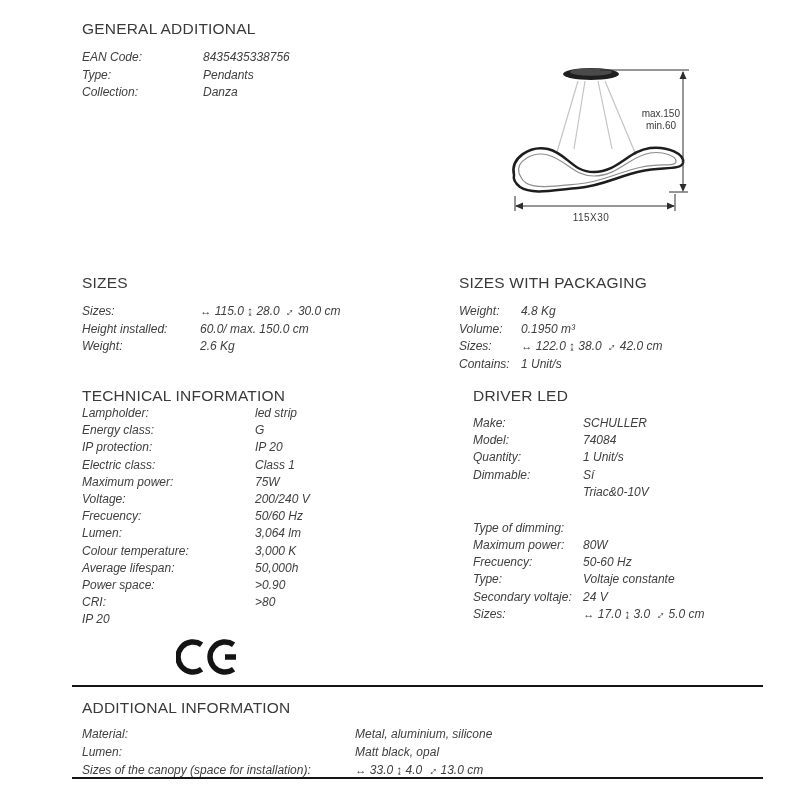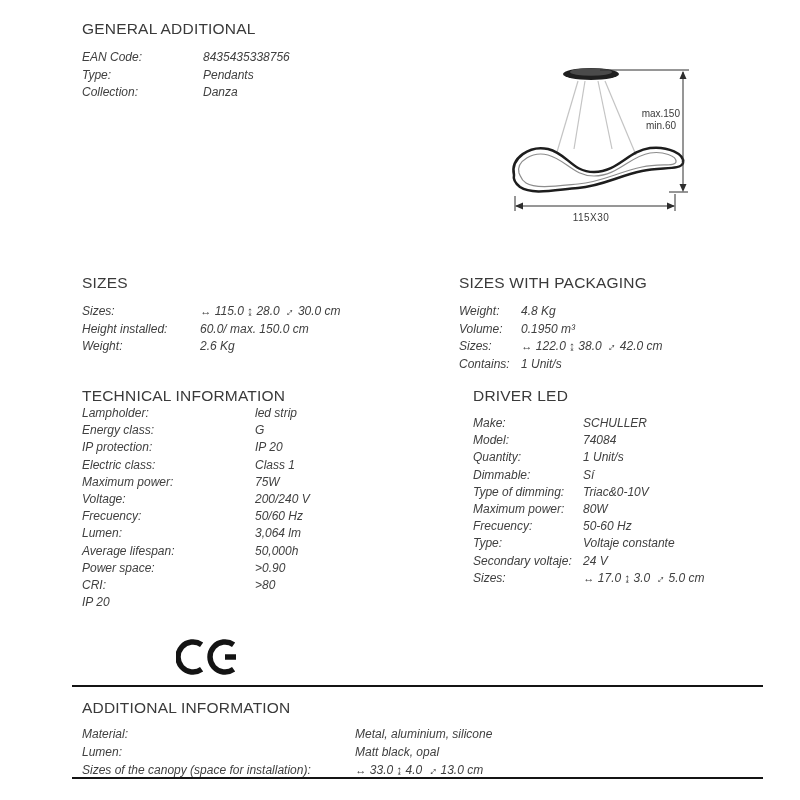--- a/index.html
+++ b/index.html
@@ -164,20 +164,24 @@
       </div>
       <div class="row">
         <span class="lab" style="width: 173px;">Frecuency:</span>
         <span class="val">50/60 Hz</span>
       </div>
       <div class="row">
         <span class="lab" style="width: 173px;">Lumen:</span>
         <span class="val">3,064 lm</span>
       </div>
       <div class="row">
+        <span class="lab" style="width: 173px;">Colour temperature:</span>
+        <span class="val">3,000 K</span>
+      </div>
+      <div class="row">
         <span class="lab" style="width: 173px;">Average lifespan:</span>
         <span class="val">50,000h</span>
       </div>
       <div class="row">
         <span class="lab" style="width: 173px;">Power space:</span>
         <span class="val">&gt;0.90</span>
       </div>
       <div class="row">
         <span class="lab" style="width: 173px;">CRI:</span>
         <span class="val">&gt;80</span>
@@ -202,21 +206,21 @@
       </div>
       <div class="row">
         <span class="lab" style="width: 110px;">Quantity:</span>
         <span class="val">1 Unit/s</span>
       </div>
       <div class="row">
         <span class="lab" style="width: 110px;">Dimmable:</span>
         <span class="val">Sí</span>
       </div>
       <div class="row">
-        <span class="lab" style="width: 110px;">Type of dimming:</span>
+        <span class="lab" style="width: 110px; margin-top: 36px;">Type of dimming:</span>
         <span class="val">Triac&amp;0-10V</span>
       </div>
       <div class="row">
         <span class="lab" style="width: 110px;">Maximum power:</span>
         <span class="val">80W</span>
       </div>
       <div class="row">
         <span class="lab" style="width: 110px;">Frecuency:</span>
         <span class="val">50-60 Hz</span>
       </div>

